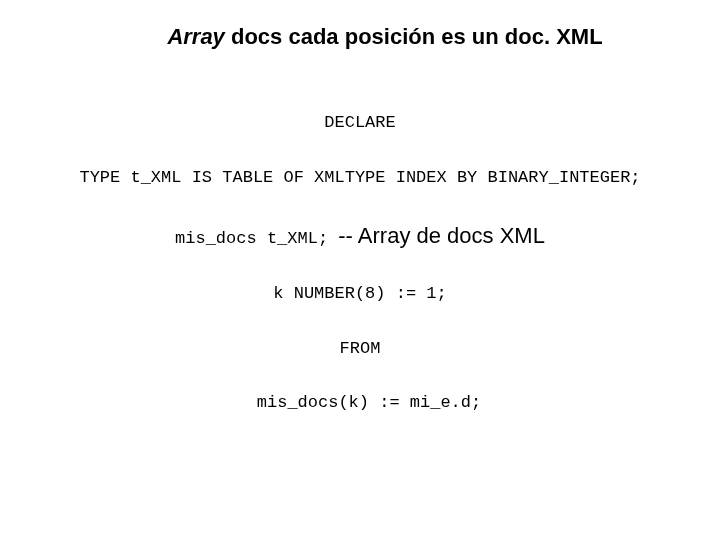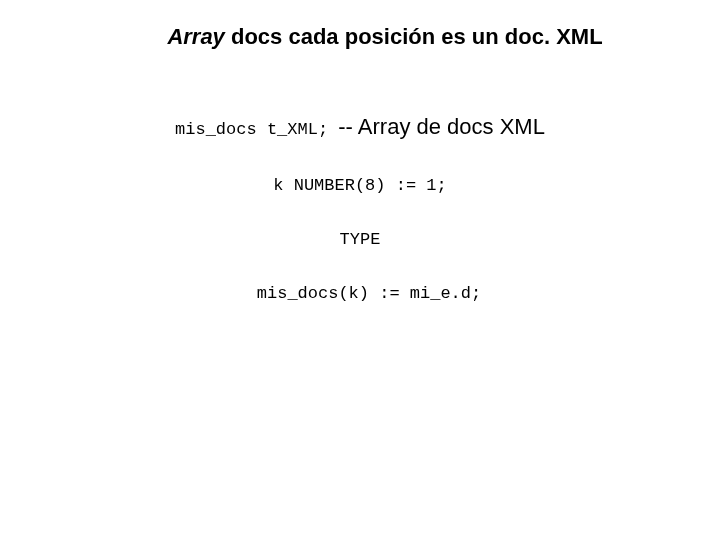--- a/index.html
+++ b/index.html
@@ -32,23 +32,25 @@
     }
   </style>
 </head>
 <body>
 
 <div class="title">
   <span class="italic">Array</span><span> docs cada posición es un doc. XML</span>
 </div>
 
 <div class="code">
+<div>DECLARE</div>
+<div>TYPE t_XML IS TABLE OF XMLTYPE INDEX BY BINARY_INTEGER;</div>
 <div><span>mis_docs t_XML; </span><span class="comment">-- Array de docs XML</span></div>
 <div>k NUMBER(8) := 1;</div>
-<div>TYPE</div>
+<div>FROM</div>
 <div class="indent">mis_docs(k) := mi_e.d;</div>
 
 
 
 
 
 
 </div>
 
 </body></html>

